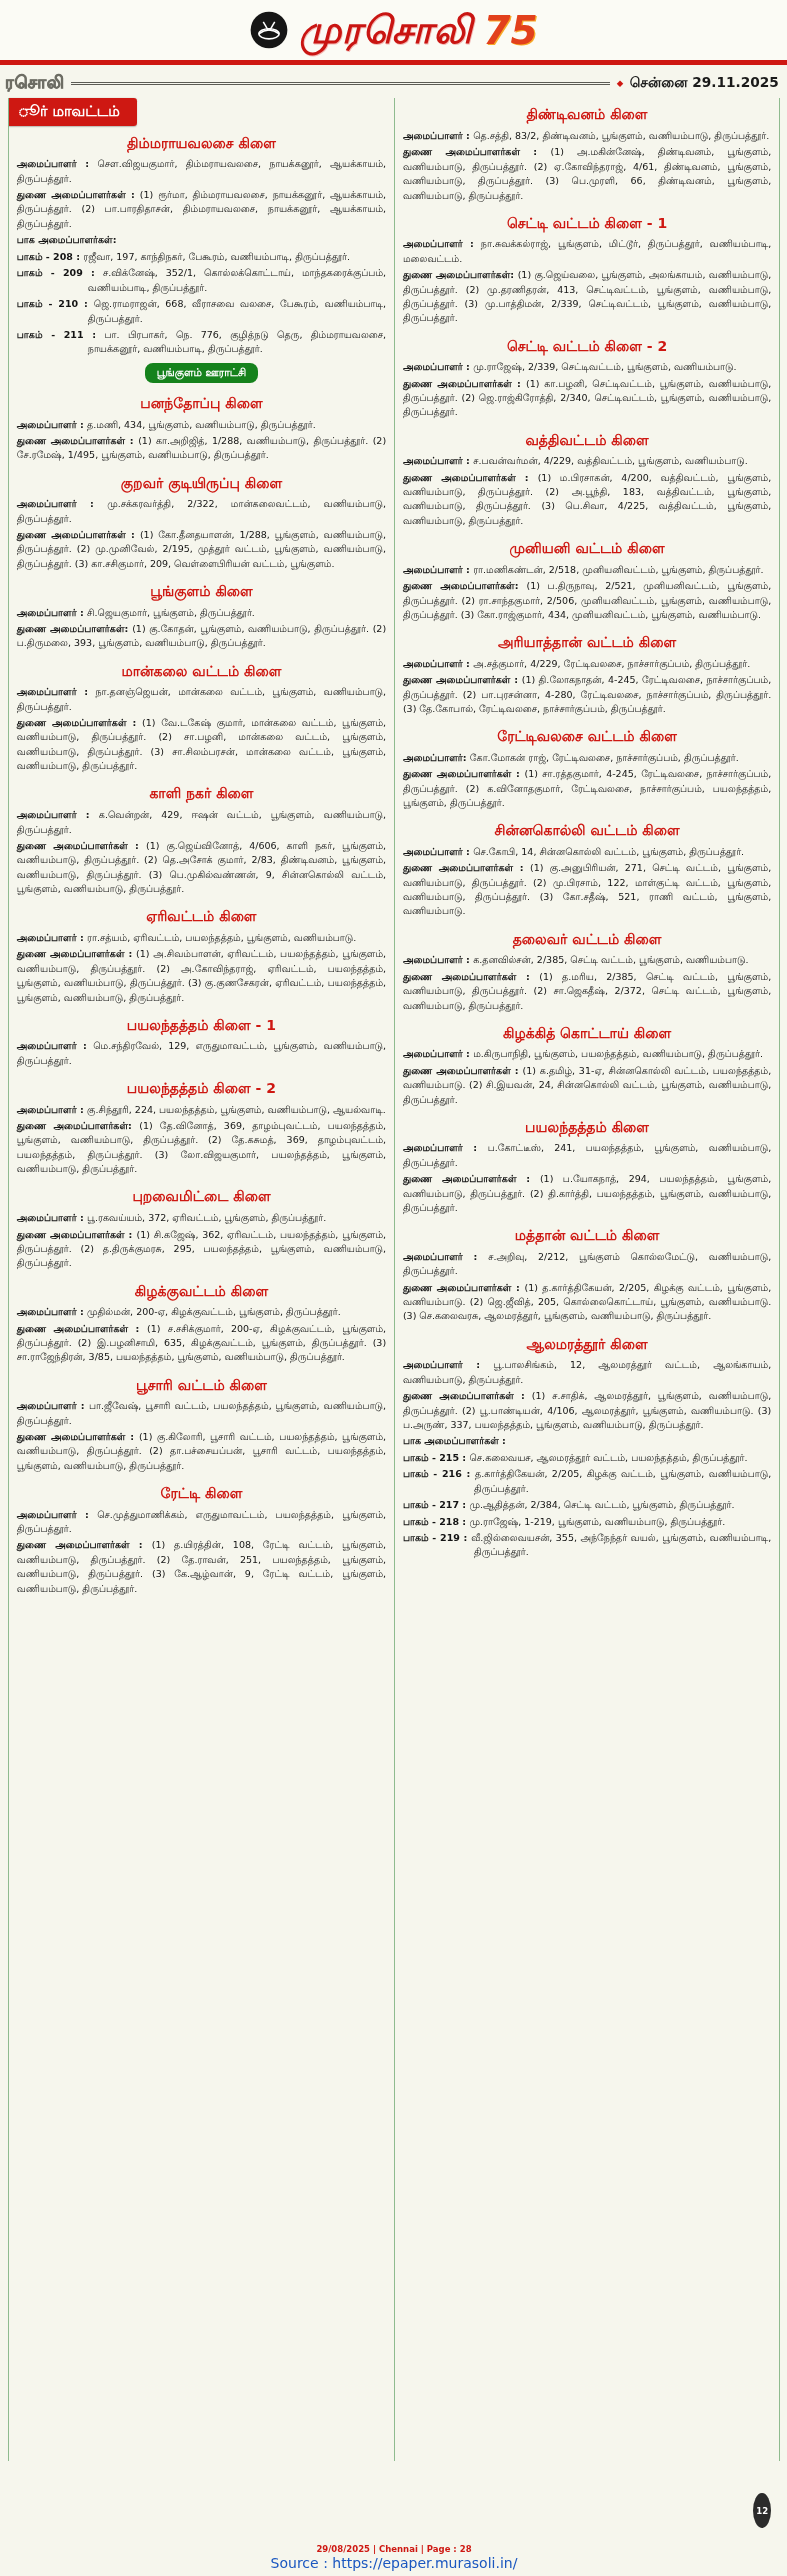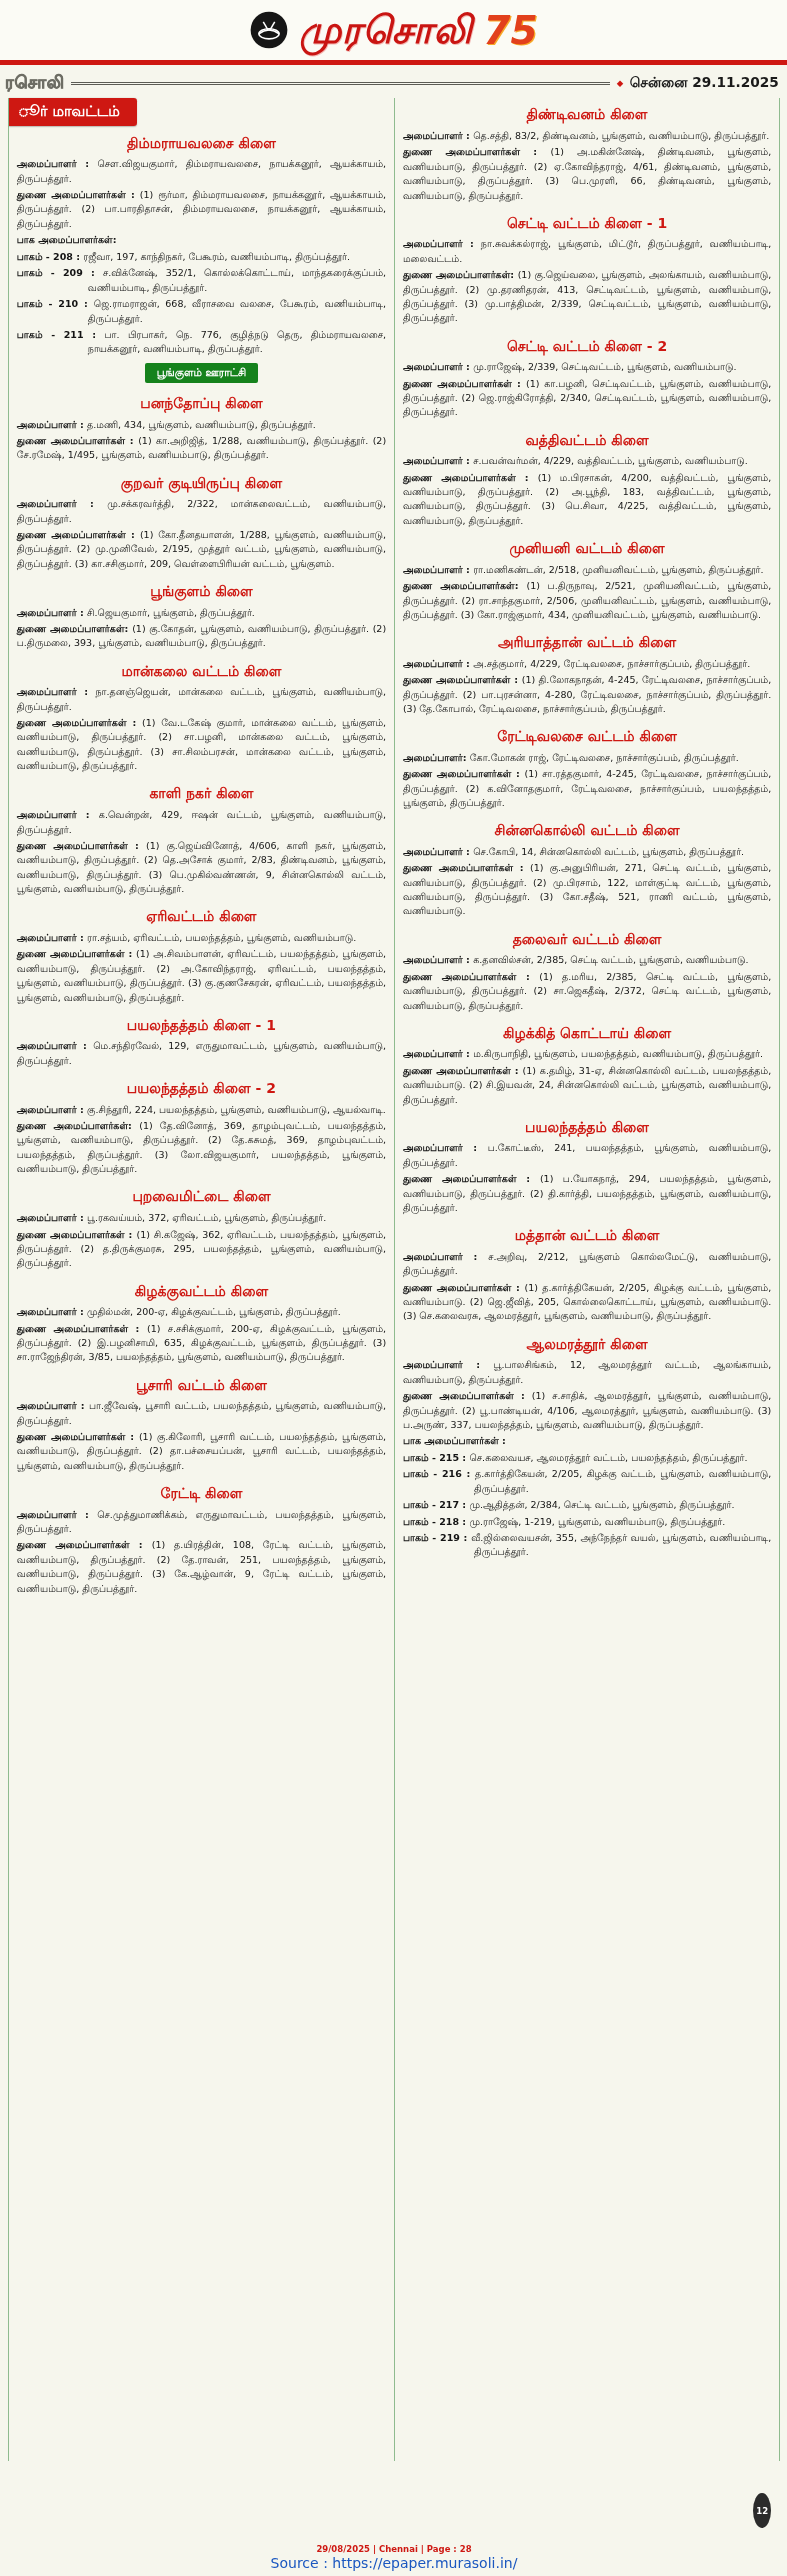--- a/index.html
+++ b/index.html
@@ -60,21 +60,21 @@
   .col-left { padding-top:31px; }
   .col-right { border-left:0.7px solid #8fbb8f; }
   section.branch { margin-bottom:6.5px; }
   h3.red-head {
     color:#ce1812; text-align:center; font-weight:bold;
     font-size:14px; padding:5.2px 0 2.6px;
   }
   h3.green-box {
     background:#15821c; color:#fff; font-weight:bold; font-size:10.5px;
     width:max-content; margin:6.5px auto 2.6px; padding:2.6px 11.8px 3.3px;
-    border-radius:2px; text-align:center;
+    border-radius:8px; text-align:center;
   }
   p.body {
     font-size:9.5px; line-height:1.52; text-align:justify;
     margin:2px 0; color:#141414;
   }
   p.body b { font-weight:bold; }
   p.body.ward { padding-left:71px; text-indent:-71px; }
   
   .page-badge {
     position:absolute; right:17px; bottom:48px;

